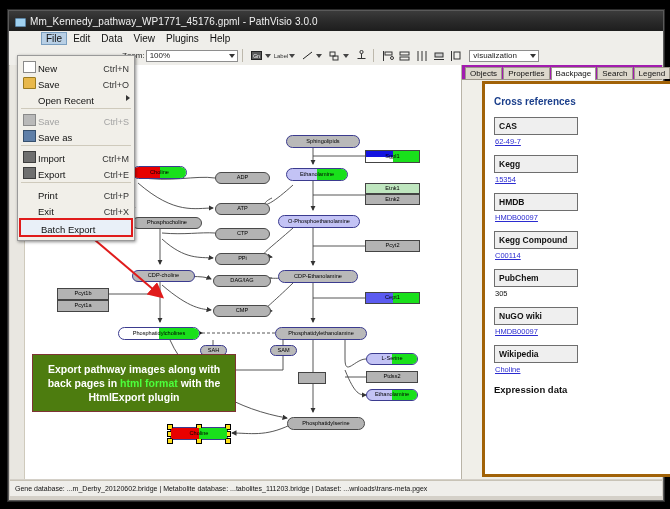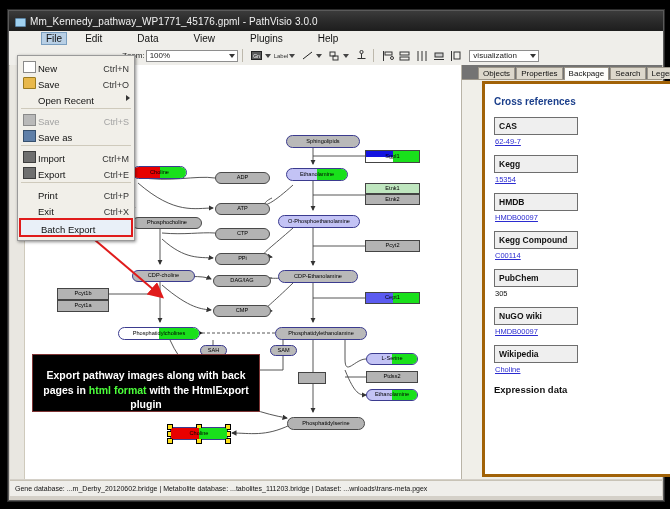--- a/index.html
+++ b/index.html
@@ -12,21 +12,21 @@
   .titlebar{position:absolute;left:0;top:0;width:100%;height:20px;
             background:linear-gradient(to bottom,#3b3b3b 0%,#2c2c2c 45%,#1d1d1d 100%);
             color:#f2f2f2;font-size:10px;display:flex;align-items:center;padding-left:5px;box-sizing:border-box;}
   .title-ico{width:11px;height:11px;margin-right:5px;position:relative;flex:none;}
   .title-ico:before{content:"";position:absolute;left:1px;top:2px;width:9px;height:7px;
         background:#9fd0ef;border:1px solid #5d86a6;border-radius:1px;}
   .title-text{white-space:nowrap;overflow:hidden;text-overflow:ellipsis;letter-spacing:.1px;}
 
   .menubar{position:absolute;left:0;top:20px;width:100%;height:15px;background:#efeeea;
            border-bottom:1px solid #cfcabc;display:flex;align-items:center;font-size:10px;color:#111;}
-  .menubar .mi{padding:1px 17px;margin-left:1px;cursor:default;}
+  .menubar .mi{padding:1px 5px;margin-left:1px;cursor:default;}
   .menubar .mi.active{background:#b8cfe5;border:1px solid #7a9ebf;padding:0px 4px;margin-left:32px;}
 
   .toolbar{position:absolute;left:0;top:35px;width:100%;height:19px;background:#efeeea;
            border-bottom:1px solid #c8c3b6;display:flex;align-items:center;font-size:8px;color:#222;}
   .tb-zoomlabel{margin-left:113px;font-size:8px;}
   .combo{border:1px solid #8e8e8e;background:#fff;height:12px;display:inline-flex;align-items:center;
          font-size:8px;padding-left:3px;position:relative;box-sizing:border-box;}
   .combo .arrow{position:absolute;right:2px;top:3px;width:0;height:0;border-left:3px solid transparent;
                 border-right:3px solid transparent;border-top:4px solid #333;}
   .combo.zoom{width:92px;margin-left:1px;}
@@ -73,29 +73,29 @@
   .half-l{left:0;width:50%;}
   .half-r{right:0;width:50%;}
 
   
   svg.edges{position:absolute;left:0;top:0;width:451px;height:414px;overflow:visible;}
 
   
   .handles span{position:absolute;width:4px;height:4px;background:#ffe11a;border:1px solid #000;}
 
   
-  .callout{position:absolute;left:22px;top:289px;width:228px;height:58px;background:#000000;
+  .callout{position:absolute;left:22px;top:289px;width:204px;height:58px;background:#4d7c0f;
            border:1px solid #7e3434;color:#fff;font-size:10.5px;font-weight:bold;line-height:1.35;
-           display:flex;align-items:flex-end;justify-content:center;text-align:center;padding:0 6px;
+           display:flex;align-items:center;justify-content:center;text-align:center;padding:0 6px;
            box-sizing:border-box;z-index:30;}
   .callout .hl{color:#4cff3b;}
 
   
   .sidepanel{position:absolute;left:453px;top:54px;width:200px;height:414px;background:#f0efe9;}
-  .tabs{display:flex;align-items:flex-end;height:15px;padding-left:16px;background:#737373;
+  .tabs{display:flex;align-items:flex-end;height:15px;padding-left:3px;background:#a21caf;
         border-bottom:1px solid #9c968a;box-sizing:border-box;}
   .tab{font-size:8px;padding:1px 4px;border:1px solid #9c968a;border-bottom:none;background:#ddd8cc;
        margin-right:1px;color:#111;}
   .tab.sel{background:#fdfdfb;position:relative;top:1px;padding-bottom:2px;}
   .panel-body{position:absolute;left:20px;top:16px;width:196px;height:396px;background:#fff;
               border:3px solid #a16207;overflow:hidden;box-sizing:border-box;}
   .xref-title{color:#1b3f8b;font-weight:bold;font-size:10px;margin:12px 0 10px 9px;}
   .dbbox{margin:0 0 2px 9px;width:84px;border:1px solid #6e6e6e;background:#efefef;
          font-size:8.5px;font-weight:bold;color:#111;padding:3px 4px;box-sizing:border-box;}
   .dbval{margin:0 0 9px 10px;font-size:7.5px;color:#2b2bd0;text-decoration:underline;}

